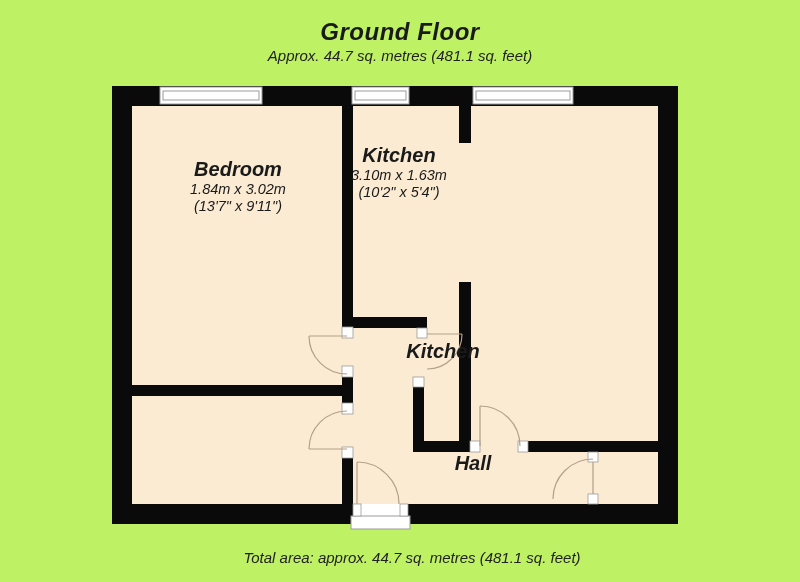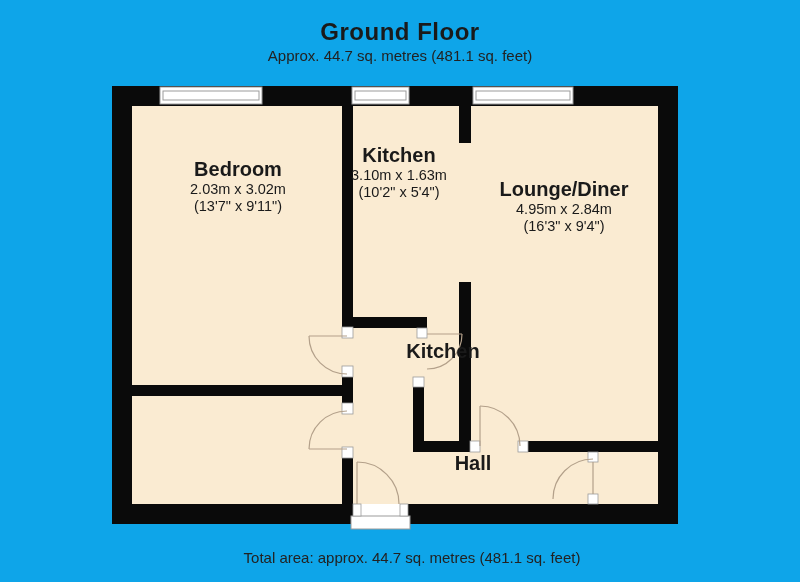--- a/index.html
+++ b/index.html
@@ -1,18 +1,18 @@
 <!DOCTYPE html>
 <html><head>
 <meta charset="utf-8">
 <style>
   html,body{margin:0;padding:0;background:#ffffff;}
   .page{
     position:relative;width:800px;height:582px;overflow:hidden;
-    font-family:"Liberation Sans", sans-serif;color:#1a1a1a;background:#0ea5e9;
+    font-family:"Liberation Sans", sans-serif;color:#1a1a1a;background:#bef264;font-style:italic;
   }
   .title{
     position:absolute;left:400px;top:18px;transform:translateX(-50%);
     font-size:24px;font-weight:bold;white-space:nowrap;letter-spacing:.5px;
   }
   .subtitle{
     position:absolute;left:400px;top:47px;transform:translateX(-50%);
     font-size:15px;white-space:nowrap;color:#222;
   }
   .footer{
@@ -121,35 +121,30 @@
         </g>
         <g>
           <line x1="593" y1="462" x2="593" y2="494"></line>
           <path d="M593,459 A40,40 0 0 0 553,499"></path>
         </g>
       </g>
     </svg>
 
     <div class="room-label" style="left:238px;top:158px">
       <div class="room-name">Bedroom</div>
-      <div class="room-dim">2.03m x 3.02m</div>
+      <div class="room-dim">1.84m x 3.02m</div>
       <div class="room-dim">(13'7" x 9'11")</div>
     </div>
 
     <div class="room-label" style="left:399px;top:144px">
       <div class="room-name">Kitchen</div>
       <div class="room-dim">3.10m x 1.63m</div>
       <div class="room-dim">(10'2" x 5'4")</div>
     </div>
 
-    <div class="room-label" style="left:564px;top:178px">
-      <div class="room-name">Lounge/Diner</div>
-      <div class="room-dim">4.95m x 2.84m</div>
-      <div class="room-dim">(16'3" x 9'4")</div>
-    </div>
 
     <div class="room-label" style="left:443px;top:340px">
       <div class="room-name">Kitchen</div>
     </div>
 
 
     <div class="room-label" style="left:473px;top:452px">
       <div class="room-name">Hall</div>
     </div>
   </div>

